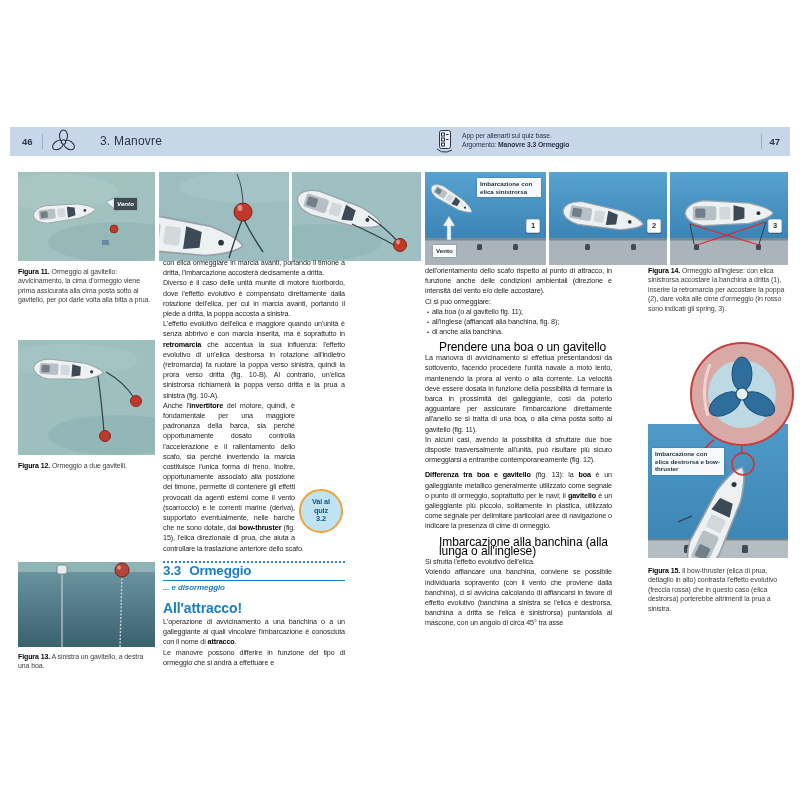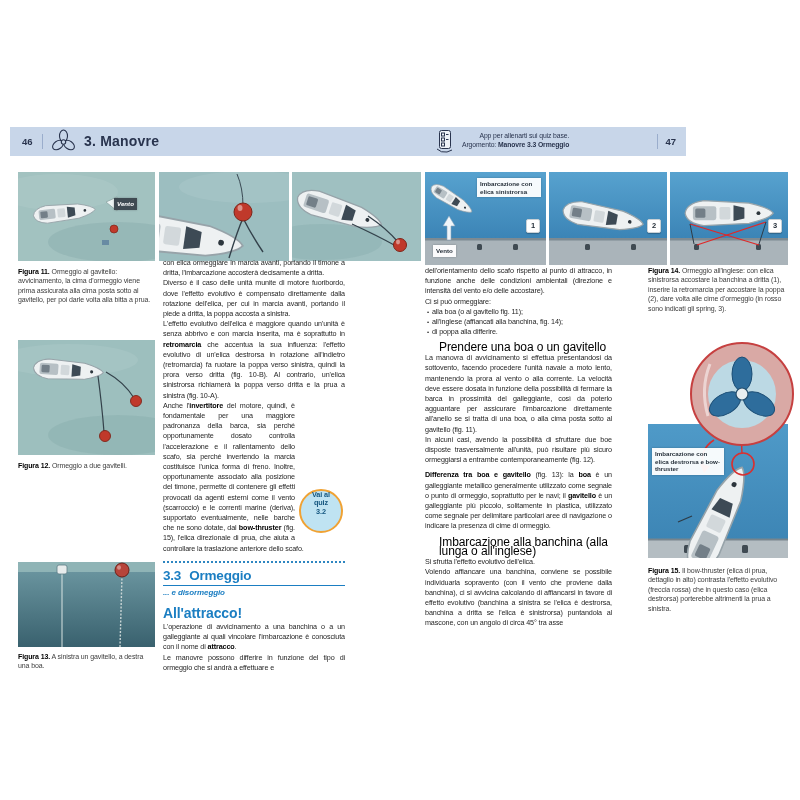--- a/index.html
+++ b/index.html
@@ -1,25 +1,25 @@
 <!DOCTYPE html>
 <html lang="it"><head>
 <meta charset="utf-8">
 <style>
   html,body{margin:0;padding:0;background:#ffffff;}
   .sheet{position:relative;width:800px;height:800px;background:#ffffff;overflow:hidden;
          font-family:"Liberation Sans",sans-serif;color:#222;}
   .abs{position:absolute;}
 
   
-  .hdr{position:absolute;left:10px;top:127px;width:676px;height:29px;background:#c8d6e9;text-align:right;}
+  .hdr{position:absolute;left:10px;top:127px;width:780px;height:29px;background:#c8d6e9;}
   .hdr *{color:#29344e;}
   .pgnum{font-size:9.5px;font-weight:bold;line-height:29px;}
   .hdr-div{position:absolute;top:7px;width:1px;height:15px;background:#9aadcc;}
-  .chap{font-size:14px;font-weight:bold;line-height:29px;letter-spacing:.2px;}
+  .chap{font-size:12px;font-weight:normal;line-height:29px;letter-spacing:.2px;margin-left:16px;}
   .appnote{font-size:6.8px;line-height:8.6px;letter-spacing:-.1px;}
 
   
   .panel{position:absolute;overflow:hidden;background:#9dbfbe;}
   .panel svg{position:absolute;left:0;top:0;}
   .imgbox{position:absolute;overflow:hidden;}
   .lblbox{position:absolute;background:rgba(255,255,255,.95);color:#26303a;font-weight:bold;
           font-size:6.2px;line-height:7.6px;padding:2px 3px;box-shadow:0 0 2px rgba(0,0,0,.25);}
   .lblbox.dark{background:#3f4a52;color:#fff;font-style:italic;}
   .numbox{position:absolute;width:12px;height:12px;background:#fff;border:1px solid #c9d1d6;
@@ -31,31 +31,31 @@
   p.body{margin:0;font-size:7.2px;line-height:10.2px;letter-spacing:-.12px;text-align:justify;color:#1f1f1f;}
   p.body b{color:#000;}
   .cap{margin:0;font-size:7px;line-height:9.4px;letter-spacing:-.1px;color:#3c3c3c;text-align:left;}
   .cap b{color:#000;}
   .h-black{margin:6px 0 0 14px;font-size:12px;line-height:9.8px;font-weight:normal;color:#000;letter-spacing:-.1px;}
   .bullet{display:flex;font-size:7.2px;line-height:10.2px;letter-spacing:-.12px;color:#1f1f1f;}
   .bullet::before{content:"•";margin:0 3px 0 2px;font-size:6px;line-height:10.2px;color:#1f1f1f;}
 
   
   .dotted-sep{border-top:2px dotted #2e86c1;margin-top:7px;}
-  .sec-head{margin-top:5px;color:#1b7ec2;font-weight:bold;font-size:13.5px;letter-spacing:-.2px;}
+  .sec-head{color:#1b7ec2;font-weight:bold;font-size:13.5px;letter-spacing:-.2px;}
   .sec-head .num{margin-right:8px;}
   .blue-rule{border-top:1.5px solid #1b7ec2;margin-top:2px;}
   .sec-sub{color:#1b7ec2;font-size:8px;font-style:italic;font-weight:bold;margin-top:2px;letter-spacing:-.1px;}
   .sec-h2{color:#1b7ec2;font-size:14px;font-weight:bold;margin:8px 0 1px 0;letter-spacing:-.1px;}
 
   
   .quiz-spacer{float:right;width:46px;height:48px;margin:88px 0 0 4px;}
   .quiz-badge{width:40px;height:40px;border-radius:50%;background:#bfe3f2;border:2px solid #f0a233;
               color:#14567f;font-weight:bold;font-size:7.3px;line-height:8.6px;text-align:center;
-              display:flex;flex-direction:column;justify-content:flex-start;}
+              display:flex;flex-direction:column;justify-content:center;}
 
   .figcol{position:absolute;}
   .circle-detail{position:absolute;width:100px;height:100px;border-radius:50%;
                  border:2.5px solid #c64040;background:#d9a9a5;z-index:3;overflow:hidden;}
 </style>
 </head>
 <body>
 
 <svg width="0" height="0" style="position:absolute">
   <defs>
@@ -273,24 +273,24 @@
     <span class="numbox" style="right:6px;top:47px;">3</span>
   </div>
 
   <div class="col" style="left:425px;top:266px;width:187px;">
     <p class="body">dell'orientamento dello scafo rispetto al punto di attracco, in funzione anche delle condizioni ambientali (direzione e intensità del vento e/o delle accostare).</p>
     <p class="body">Ci si può ormeggiare:</p>
     <div class="bullet">
         <span>alla boa (o al gavitello fig. 11);</span>
       </div>
     <div class="bullet">
-        <span>all'inglese (affiancati alla banchina, fig. 14);</span>
+        <span>all'inglese (affiancati alla banchina, fig. 8);</span>
       </div>
     <div class="bullet">
-        <span>di poppa alla differire.</span>
+        <span>di anche alla banchina.</span>
       </div>
     <div class="h-black">Prendere una boa o un gavitello</div>
     <p class="body">La manovra di avvicinamento si effettua presentandosi da sottovento, facendo procedere l'unità navale a moto lento, mantenendo la prora al vento o alla corrente. La velocità deve essere dosata in funzione della possibilità di fermare la barca in prossimità del galleggiante, così da poterlo agguantare per assicurare l'imbarcazione direttamente all'anello se si tratta di una boa, o alla cima posta sotto al gavitello (fig. 11).</p>
     <p class="body">In alcuni casi, avendo la possibilità di sfruttare due boe disposte trasversalmente all'unità, può risultare più sicuro ormeggiarsi a entrambe contemporaneamente (fig. 12).</p>
     <p class="body" style="margin-top:5px;"><b>Differenza tra boa e gavitello</b> (fig. 13): la <b>boa</b> è un galleggiante metallico generalmente utilizzato come segnale o punto di ormeggio, soprattutto per le navi; il <b>gavitello</b> è un galleggiante più piccolo, solitamente in plastica, utilizzato come segnale per delimitare particolari aree di navigazione o indicare la presenza di cime di ormeggio.</p>
     <div class="h-black">Imbarcazione alla banchina (alla lunga o all'inglese)</div>
     <p class="body">Si sfrutta l'effetto evolutivo dell'elica.</p>
     <p class="body">Volendo affiancare una banchina, conviene se possibile individuarla sopravento (con il vento che proviene dalla banchina), ci si avvicina calcolando di affiancarsi in favore di effetto evolutivo (banchina a sinistra se l'elica è destrorsa, banchina a dritta se l'elica è sinistrorsa) puntandola al mascone, con un angolo di circa 45° tra asse</p>
   </div>
 

